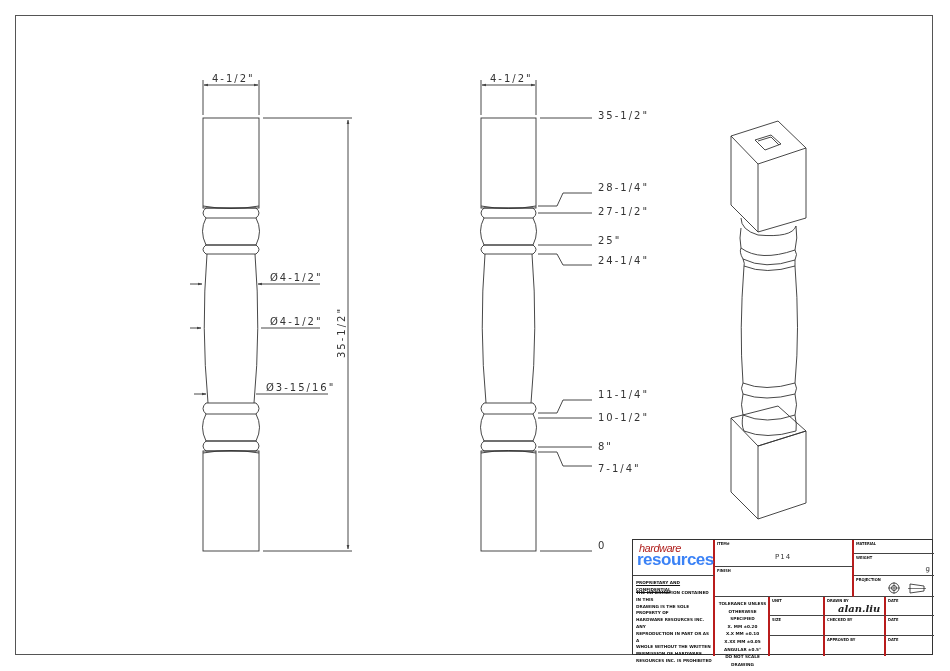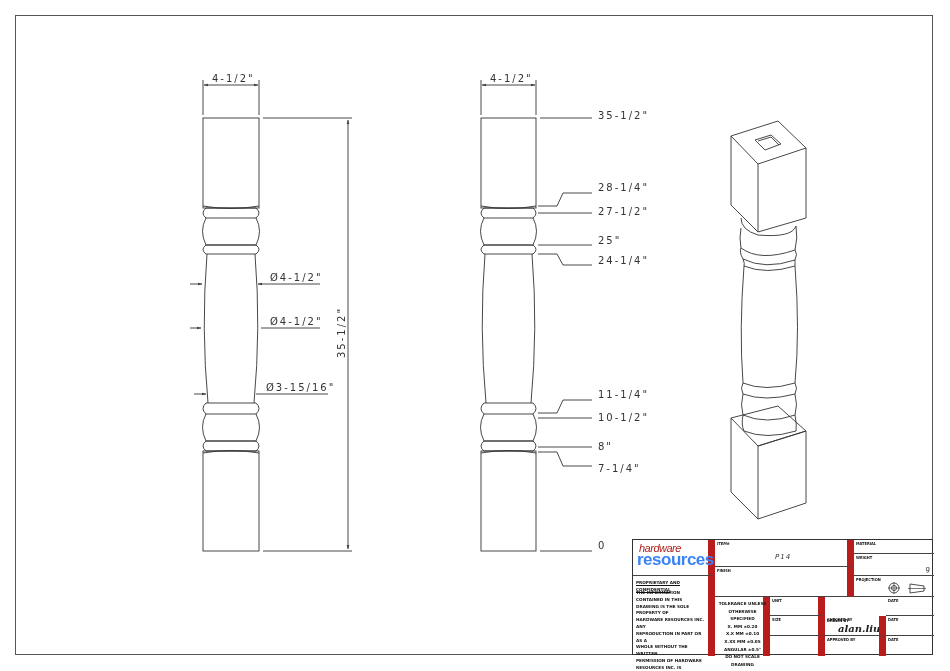--- a/index.html
+++ b/index.html
@@ -1,21 +1,21 @@
 <!DOCTYPE html>
 <html><head>
 <meta charset="utf-8">
 <style>
   html, body { margin: 0; padding: 0; background: #ffffff; }
   body { width: 950px; height: 671px; position: relative; overflow: hidden; font-family: "DejaVu Sans", sans-serif; }
   .sheet { position: absolute; left: 15px; top: 15px; width: 918px; height: 640px; border: 1px solid #555; box-sizing: border-box; }
   svg.drawing { position: absolute; left: 0; top: 0; }
   .dim-text { font-family: "DejaVu Sans", sans-serif; font-size: 10px; fill: #333; letter-spacing: 2px; }
   .tb { position: absolute; left: 632px; top: 539px; width: 301px; height: 116px; border: 1px solid #333; box-sizing: border-box; background: #fff; }
-  .tb .cell { position: absolute; border-right: 7px solid #b91c1c; border-bottom: 1px solid #444; box-sizing: border-box; }
+  .tb .cell { position: absolute; border-right: 2px solid #b91c1c; border-bottom: 1px solid #444; box-sizing: border-box; }
   .tb .lbl { position: absolute; left: 2px; top: 1px; font-size: 4px; font-weight: bold; color: #111; text-transform: uppercase; font-family: "DejaVu Sans Condensed", "DejaVu Sans", sans-serif; }
   .tb .val { position: absolute; font-size: 7px; color: #333; letter-spacing: 1px; }
   .logo-top { position: absolute; left: 6px; top: 2px; font-style: italic; color: #b0201e; font-size: 11px; font-family: "Liberation Sans", sans-serif; letter-spacing: -0.5px; }
   .logo-bot { position: absolute; left: 4px; top: 10px; font-weight: bold; color: #3b82f6; font-size: 17px; font-family: "Liberation Sans", sans-serif; letter-spacing: -0.5px; }
   .small { font-size: 4.2px; font-weight: bold; color: #111; line-height: 6.8px; font-family: "DejaVu Sans", sans-serif; }
   .conf-title { text-decoration: underline; }
   .sig { font-family: "DejaVu Serif", serif; font-style: italic; font-weight: bold; font-size: 10px; color: #222; }
 </style>
 </head>
 <body>
@@ -160,21 +160,21 @@
       <div>THE INFORMATION CONTAINED IN THIS</div>
       <div>DRAWING IS THE SOLE PROPERTY OF</div>
       <div>HARDWARE RESOURCES INC.  ANY</div>
       <div>REPRODUCTION IN PART OR AS A</div>
       <div>WHOLE  WITHOUT THE WRITTEN</div>
       <div>PERMISSION OF HARDWARE</div>
       <div>RESOURCES INC. IS PROHIBITED</div>
     </div>
   </div>
 
-  <div class="cell" style="left:82px;top:0;width:139px;height:27px;font-style:italic;">
+  <div class="cell" style="left:82px;top:0;width:139px;height:27px;">
     <span class="lbl">ITEM#</span>
     <span class="val" style="left:60px;top:13px;">P14</span>
   </div>
 
   <div class="cell" style="left:82px;top:27px;width:139px;height:30px;">
     <span class="lbl">FINISH</span>
     <span class="val" style="left:40px;top:14px;"></span>
   </div>
 
   <div class="cell" style="left:221px;top:0;width:80px;height:14px;border-right:none;">
@@ -213,21 +213,21 @@
 
   <div class="cell" style="left:137px;top:57px;width:55px;height:19px;">
     <span class="lbl">UNIT</span>
   </div>
 
   <div class="cell" style="left:137px;top:76px;width:55px;height:20px;">
     <span class="lbl">SIZE</span>
   </div>
   <div class="cell" style="left:137px;top:96px;width:55px;height:20px;border-bottom:none;"></div>
 
-  <div class="cell" style="left:192px;top:57px;width:61px;height:19px;margin-top:20px;">
+  <div class="cell" style="left:192px;top:57px;width:61px;height:19px;">
     <span class="lbl">DRAWN BY</span>
     <span class="sig" style="position:absolute;left:13px;top:6px;">alan.liu</span>
   </div>
 
   <div class="cell" style="left:192px;top:76px;width:61px;height:20px;">
     <span class="lbl">CHECKED BY</span>
   </div>
 
   <div class="cell" style="left:192px;top:96px;width:61px;height:20px;border-bottom:none;">
     <span class="lbl">APPROVED BY</span>

